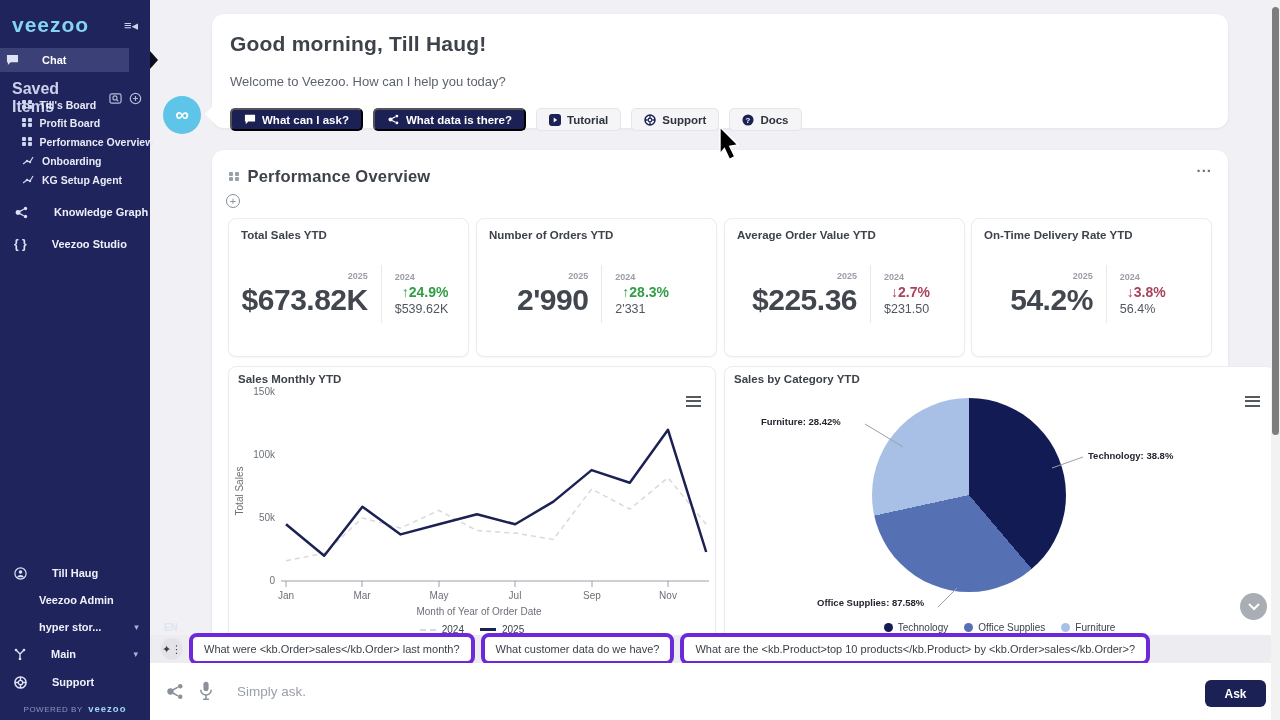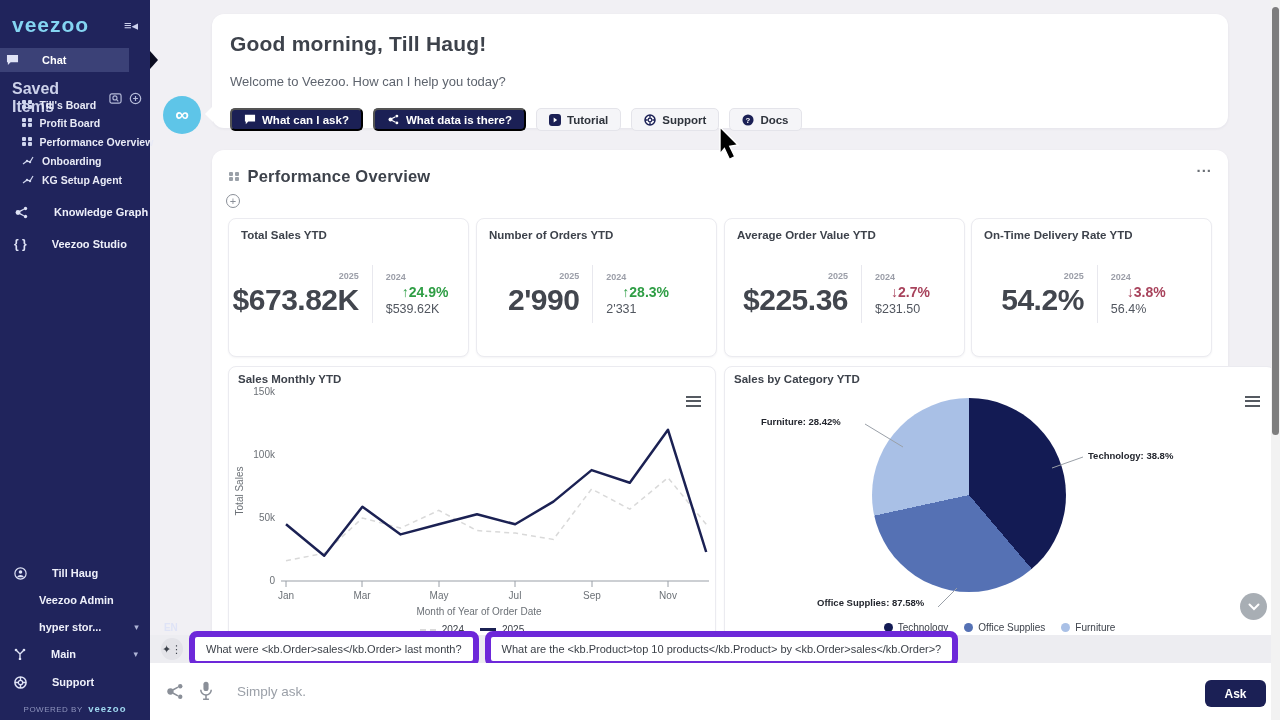--- a/index.html
+++ b/index.html
@@ -50,40 +50,40 @@
   .board-plus { position:absolute; left:14px; top:44px; width:14px; height:14px; border:1.3px solid #8a8f98; border-radius:50%; color:#8a8f98; font-size:11px; line-height:12px; text-align:center; cursor:pointer; }
 
   .kpi-card { position:absolute; top:68px; width:241px; height:139px; background:#fff; border:1px solid #ebebf0; border-radius:8px; box-shadow:0 1px 2px rgba(30,34,80,.05); }
   .kpi-title { position:absolute; left:12px; top:10px; font-size:11.5px; font-weight:700; color:#3d424b; }
   .kpi-body { position:absolute; left:0; top:46px; width:100%; display:flex; justify-content:center; align-items:center; gap:13px; }
   .kpi-left { text-align:right; }
   .kpi-year { font-size:9px; font-weight:700; color:#9b9ea8; margin-bottom:2px; }
   .kpi-value { font-size:30px; font-weight:700; color:#42464e; letter-spacing:-.5px; }
   .kpi-div { width:1px; height:58px; background:#e8e8ee; }
   .kpi-right { text-align:left; }
-  .kpi-change { font-size:14px; font-weight:700; margin:1px 16px 2px;text-align:right; }
+  .kpi-change { font-size:14px; font-weight:700; margin:1px 7px 2px;text-align:right; }
   .kpi-prev { font-size:12.5px; color:#51565f; }
 
   .chart-card { position:absolute; top:216px; height:324px; background:#fff; border:1px solid #ebebf0; border-radius:8px; box-shadow:0 1px 2px rgba(30,34,80,.05); }
   .chart-title { position:absolute; left:9px; top:6px; font-size:11.5px; font-weight:700; color:#3d424b; }
   .burger { position:absolute; right:14px; top:26px; width:15px; cursor:pointer; }
   .burger i { display:block; height:2px; background:#555a61; margin:2.5px 0; }
   .legend-row { position:absolute; left:0; width:100%; display:flex; justify-content:center; align-items:center; gap:16px; font-size:10px; color:#3d424b; }
   .lg-swatch-dash { width:16px; border-top:2px dashed #d9d9d9; }
   .lg-swatch-solid { width:16px; border-top:3px solid #1b2153; }
   .lg-dot { width:9px; height:9px; border-radius:50%; display:inline-block; }
 
   .pie-disc { position:absolute; left:147px; top:31px; width:194px; height:194px; border-radius:50%; }
   .pie-callout { position:absolute; font-size:9.5px; color:#23262e; white-space:nowrap; }
   .pie-callout b { font-weight:700; }
 
   
   #chip-bar { position:absolute; left:150px; top:635px; width:1130px; height:28px; background:#ededf1; display:flex; align-items:center; gap:6px; padding-left:11px; z-index:5; }
   .chip-refresh { width:22px; height:22px; border-radius:50%; background:#e3e3e8; display:flex; align-items:center; justify-content:center; color:#3d424b; font-size:11px; cursor:pointer; flex:none; }
-  .chip { height:22px; background:#fff; border:6px solid #6d28d9; border-radius:8px; display:flex; align-items:center; padding:12px 11px; font-size:11px; color:#3a3f47; white-space:nowrap; cursor:pointer; }
+  .chip { height:22px; background:#fff; border:4px solid #6d28d9; border-radius:8px; display:flex; align-items:center; padding:12px 11px; font-size:11px; color:#3a3f47; white-space:nowrap; cursor:pointer; }
   #input-row { position:absolute; left:150px; top:663px; width:1130px; height:57px; background:#ffffff; z-index:5; }
   .ask-placeholder { position:absolute; left:87px; top:21px; font-size:13.5px; color:#9ba0a8; }
   .ask-btn { position:absolute; right:14px; top:17px; width:61px; height:27px; background:#1b2055; color:#fff; font-size:12px; font-weight:700; border:none; border-radius:6px; cursor:pointer; }
 
   
   #scrollbar-track { position:absolute; right:0; top:0; width:9px; height:720px; background:#f2f2f2; z-index:6; }
   #scrollbar-thumb { position:absolute; right:1px; top:7px; width:7px; height:428px; background:#7d7d7d; border-radius:4px; cursor:pointer; }
   #scroll-bottom-btn { position:absolute; left:1240px; top:593px; width:27px; height:27px; border-radius:50%; background:#9aa0a8; display:flex; align-items:center; justify-content:center; cursor:pointer; z-index:6; opacity:.85; }
   #cursor { position:absolute; left:716px; top:126px; z-index:10; pointer-events:none; }
 </style>
@@ -415,20 +415,21 @@
         <span style="margin-left:-11px;">Office Supplies</span>
         <span class="lg-dot" style="background: rgb(169, 192, 230);"></span>
         <span style="margin-left:-11px;">Furniture</span>
       </div>
     </div>
   </section>
 
   <div id="chip-bar">
     <span class="chip-refresh">✦⋮</span>
     <span class="chip">What were &lt;kb.Order&gt;sales&lt;/kb.Order&gt; last month?</span>
+    <span class="chip">What customer data do we have?</span>
     <span class="chip">What are the &lt;kb.Product&gt;top 10 products&lt;/kb.Product&gt; by &lt;kb.Order&gt;sales&lt;/kb.Order&gt;?</span>
   </div>
 
   <div id="input-row">
     <svg width="20" height="17" viewBox="0 0 15 13" style="position:absolute;left:15px;top:20px;">
         <circle cx="4" cy="6.5" r="2.4" fill="#8a8f98"></circle>
         <circle cx="11.5" cy="2.5" r="1.7" fill="#8a8f98"></circle>
         <circle cx="11.5" cy="10.5" r="1.7" fill="#8a8f98"></circle>
         <path d="M5.8 5.4l4-2.2M5.8 7.6l4 2.2" stroke="#8a8f98" stroke-width="1.2"></path>
       </svg>

